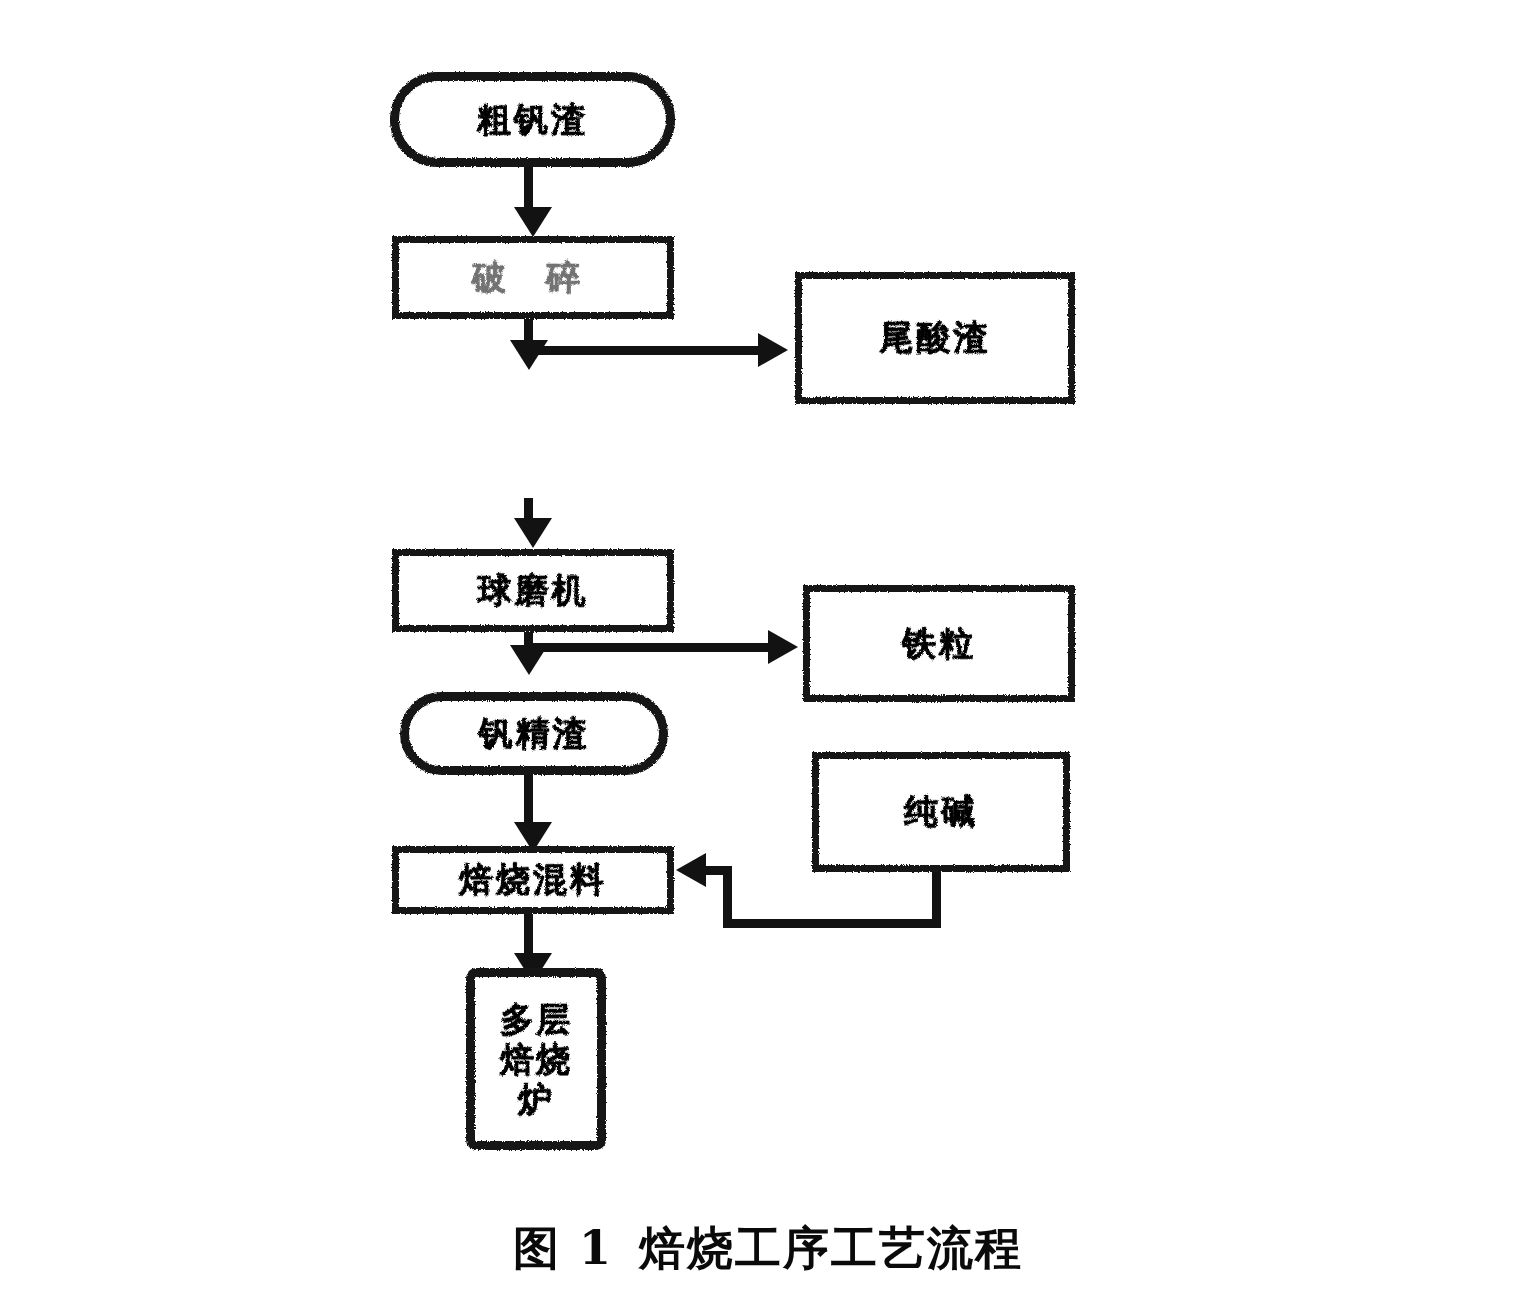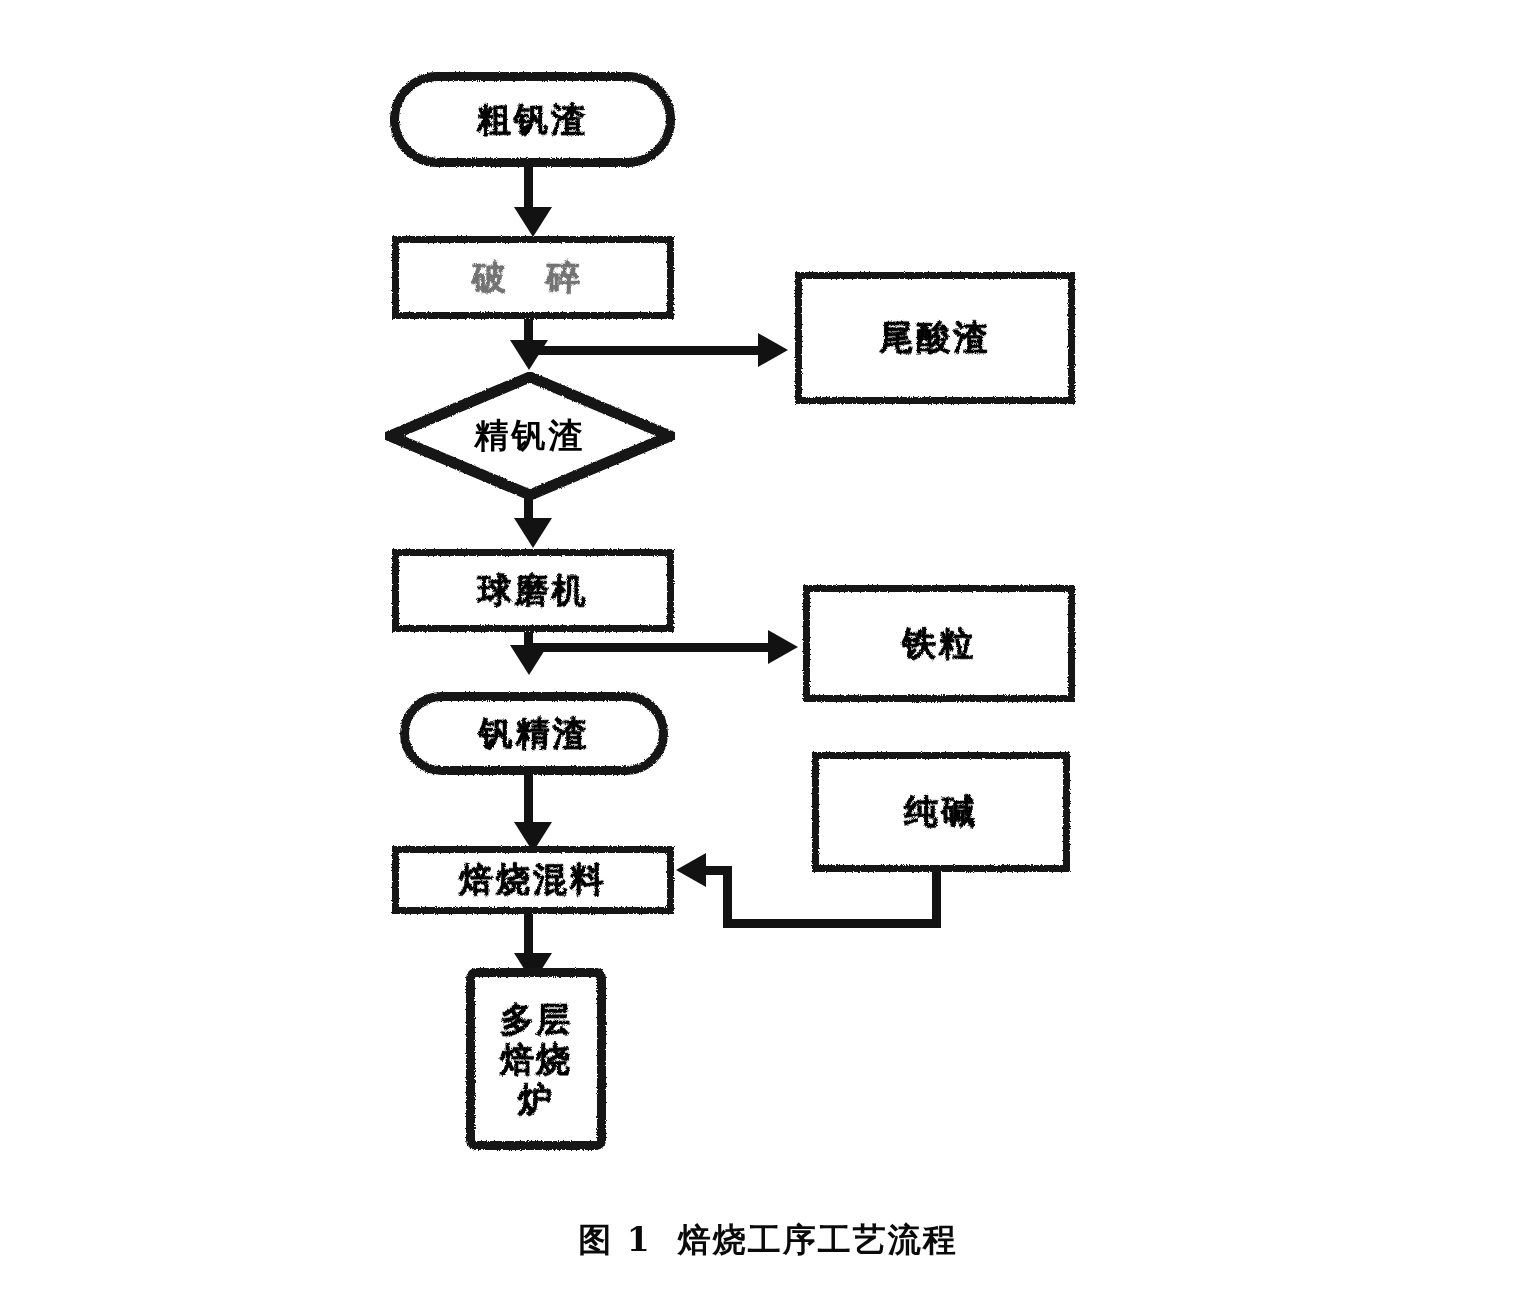--- a/index.html
+++ b/index.html
@@ -124,21 +124,21 @@
   }
 
   
   #figure-caption {
     position: absolute;
     left: 0;
     top: 1218px;
     width: 1536px;
     text-align: center;
     font-family: "DejaVu Serif", "Liberation Serif", serif;
-    font-size: 33px;
+    font-size: 46px;
     font-weight: 700;
     letter-spacing: 2px;
     color: #0a0a0a;
   }
   #figure-caption .capnum { margin-right: 26px; }
 
   svg.defs-only { position:absolute; width:0; height:0; }
 </style>
 </head>
 <body>
@@ -167,26 +167,20 @@
     <span class="lbl faded">破  碎</span>
   </div>
 
   <div class="conn v" style="left:524px; top:319px; height:32px;"></div>
 
   <div class="conn h" style="left:524px; top:346px; width:240px;"></div>
   <div class="arrowhead right" style="left:758px; top:333px;"></div>
 
   <div class="arrowhead down" style="left:510px; top:340px;"></div>
 
-  <div class="diamond-wrap" style="left:385px; top:372px; width:290px; height:128px;">
-    <svg class="diamond-shape" viewBox="0 0 290 128" preserveAspectRatio="none">
-      <polygon points="145,5 285,64 145,123 5,64" fill="#ffffff" stroke="#121212" stroke-width="11" filter="url(#roughsoft)"></polygon>
-    </svg>
-    <div class="diamond-label">精钒渣</div>
-  </div>
 
   <div class="conn v" style="left:524px; top:498px; height:28px;"></div>
   <div class="arrowhead down" style="left:514px; top:518px;"></div>
 
   <div class="node rect" style="left:392px; top:549px; width:282px; height:83px;">
     <span class="lbl grainy">球磨机</span>
   </div>
 
   <div class="conn v" style="left:524px; top:632px; height:24px;"></div>
 

